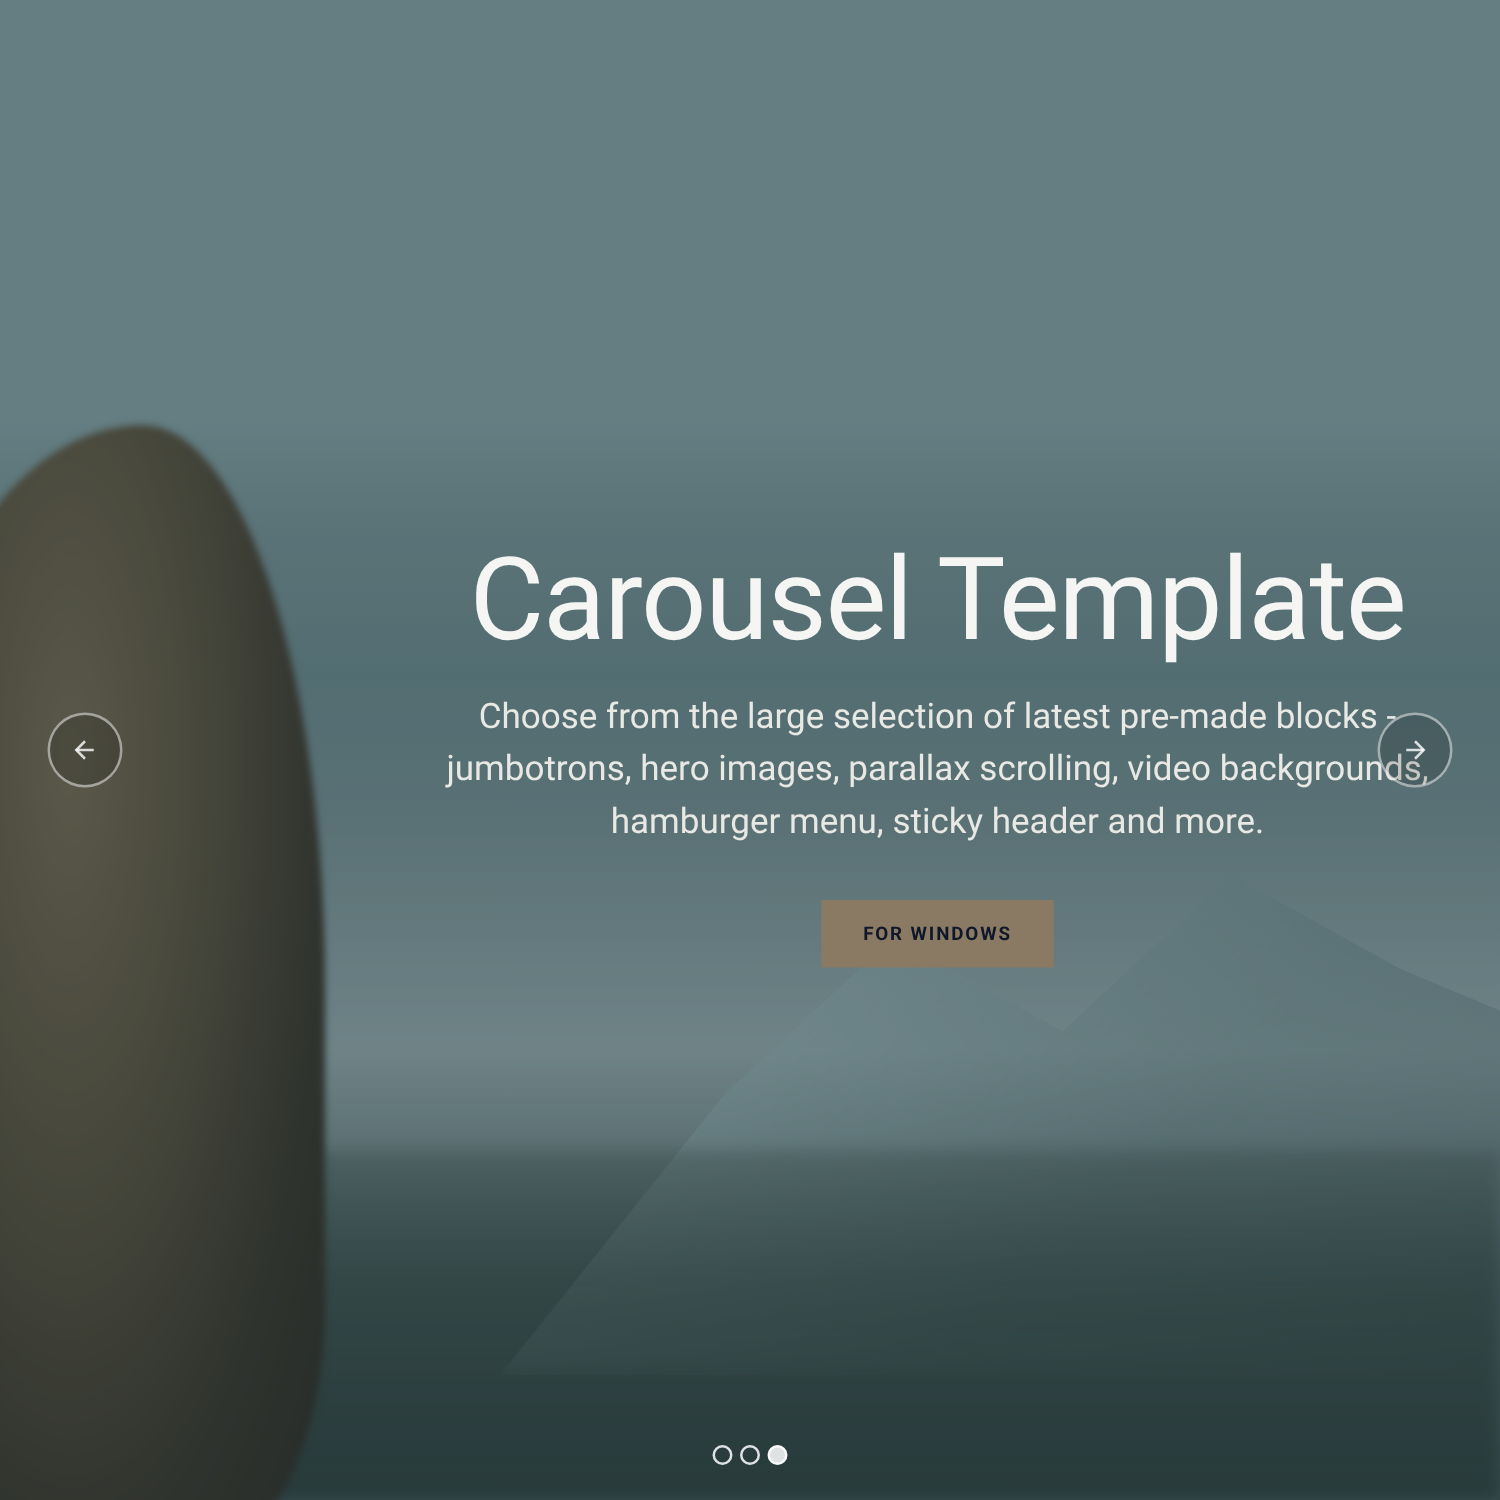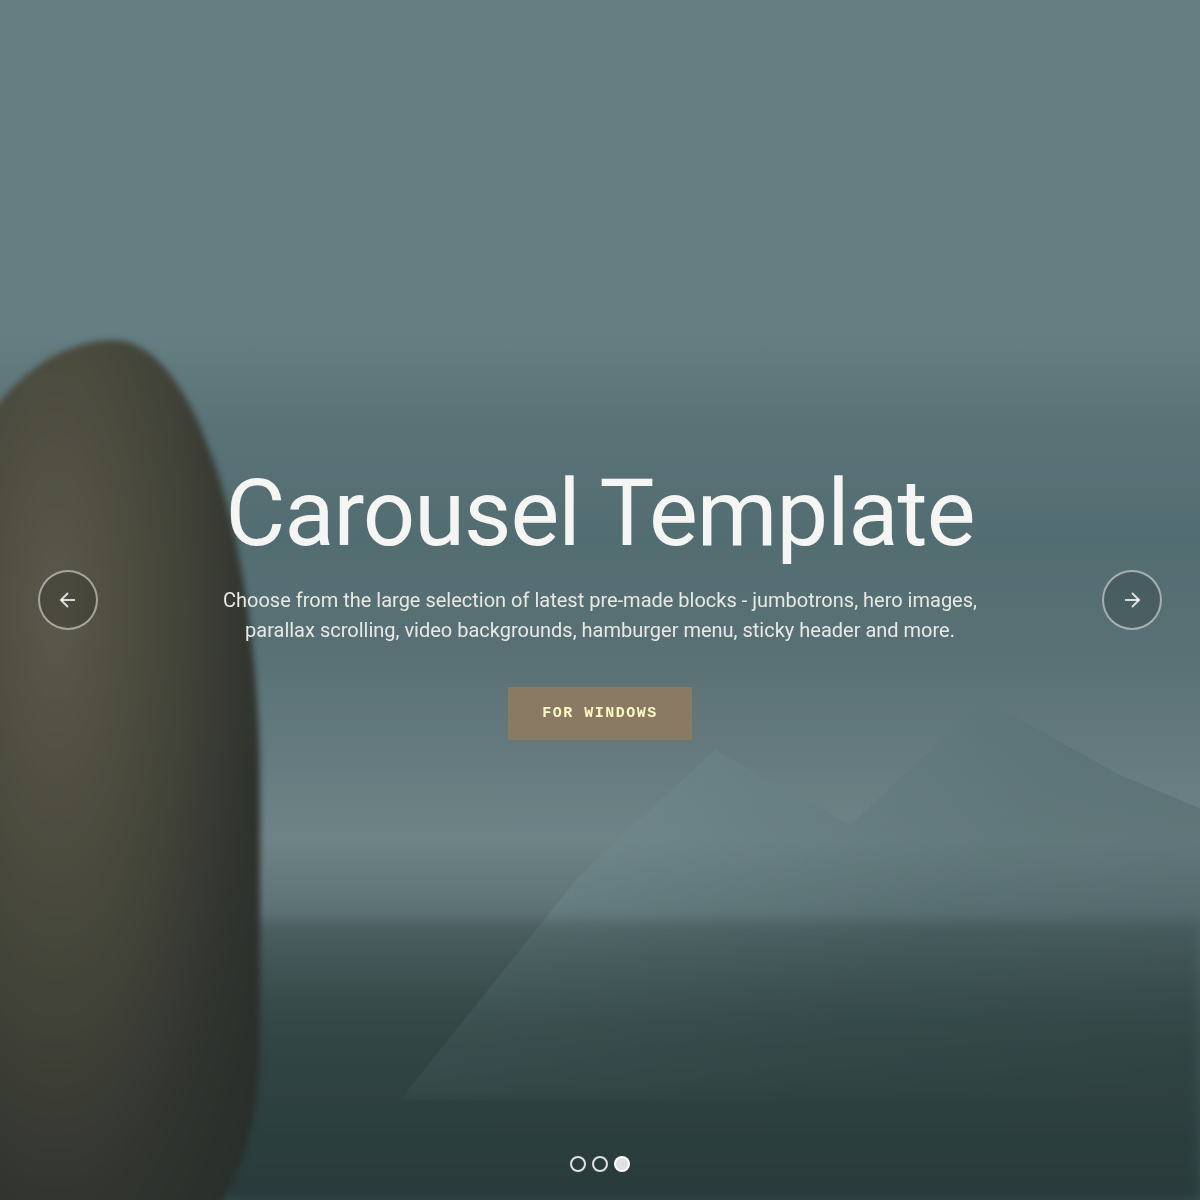--- a/index.html
+++ b/index.html
@@ -23,21 +23,21 @@
     #7a9499 0%, 
     #7a9499 28%, 
     #6a8388 35%,
     #5f7a7f 45%,
     #6a8085 55%,
     #8a9ca0 70%,
     #485a5c 85%,
     #35464a 100%);
   display: flex;
   align-items: center;
-  justify-content: center;
+  justify-content: flex-end;
 }
 
 .bg-image {
   position: absolute;
   inset: 0;
   overflow: hidden;
 }
 
 .hair {
   position: absolute;
@@ -95,21 +95,21 @@
 
 .title {
   font-size: 92px;
   font-weight: 400;
   letter-spacing: -1px;
   margin-bottom: 18px;
   color: #f5f5f3;
 }
 
 .subtitle {
-  font-size: 20px;
+  font-size: 28px;
   line-height: 1.5;
   font-weight: 400;
   color: #e8e8e4;
   margin-bottom: 42px;
 }
 
 .buttons {
   display: flex;
   gap: 22px;
   justify-content: center;
@@ -121,22 +121,21 @@
   font-weight: 700;
   letter-spacing: 1.5px;
   text-transform: uppercase;
   cursor: pointer;
   border: none;
   font-family: inherit;
 }
 
 .btn-primary {
   background: #8a7a64;
-  color: #fef9c3;
-  font-family: Liberation Mono, monospace;
+  color: #0f172a;
 }
 
 .btn-secondary {
   background: transparent;
   color: #fff;
   border: 2px solid rgba(255,255,255,0.9);
 }
 
 .nav-arrow {
   position: absolute;

